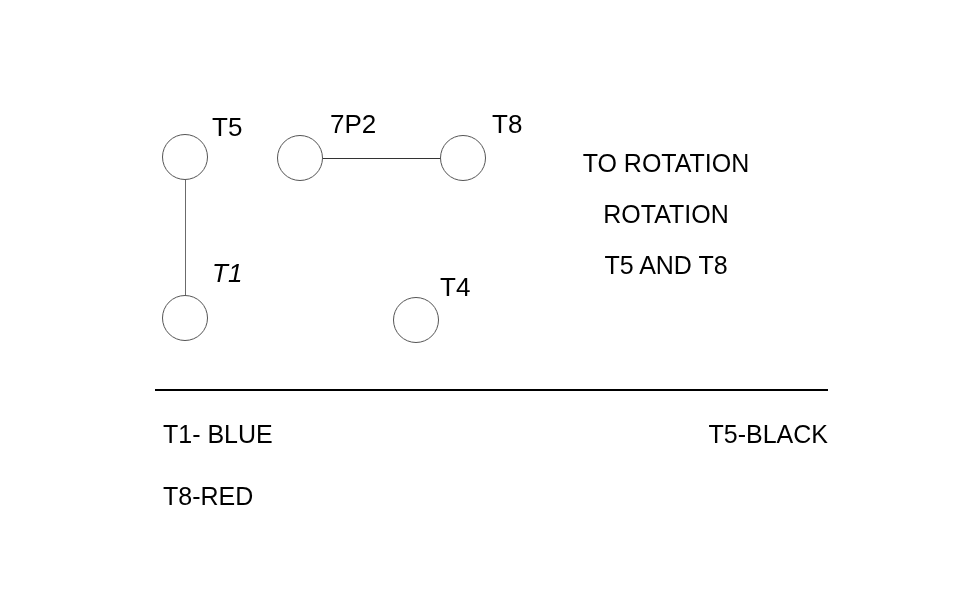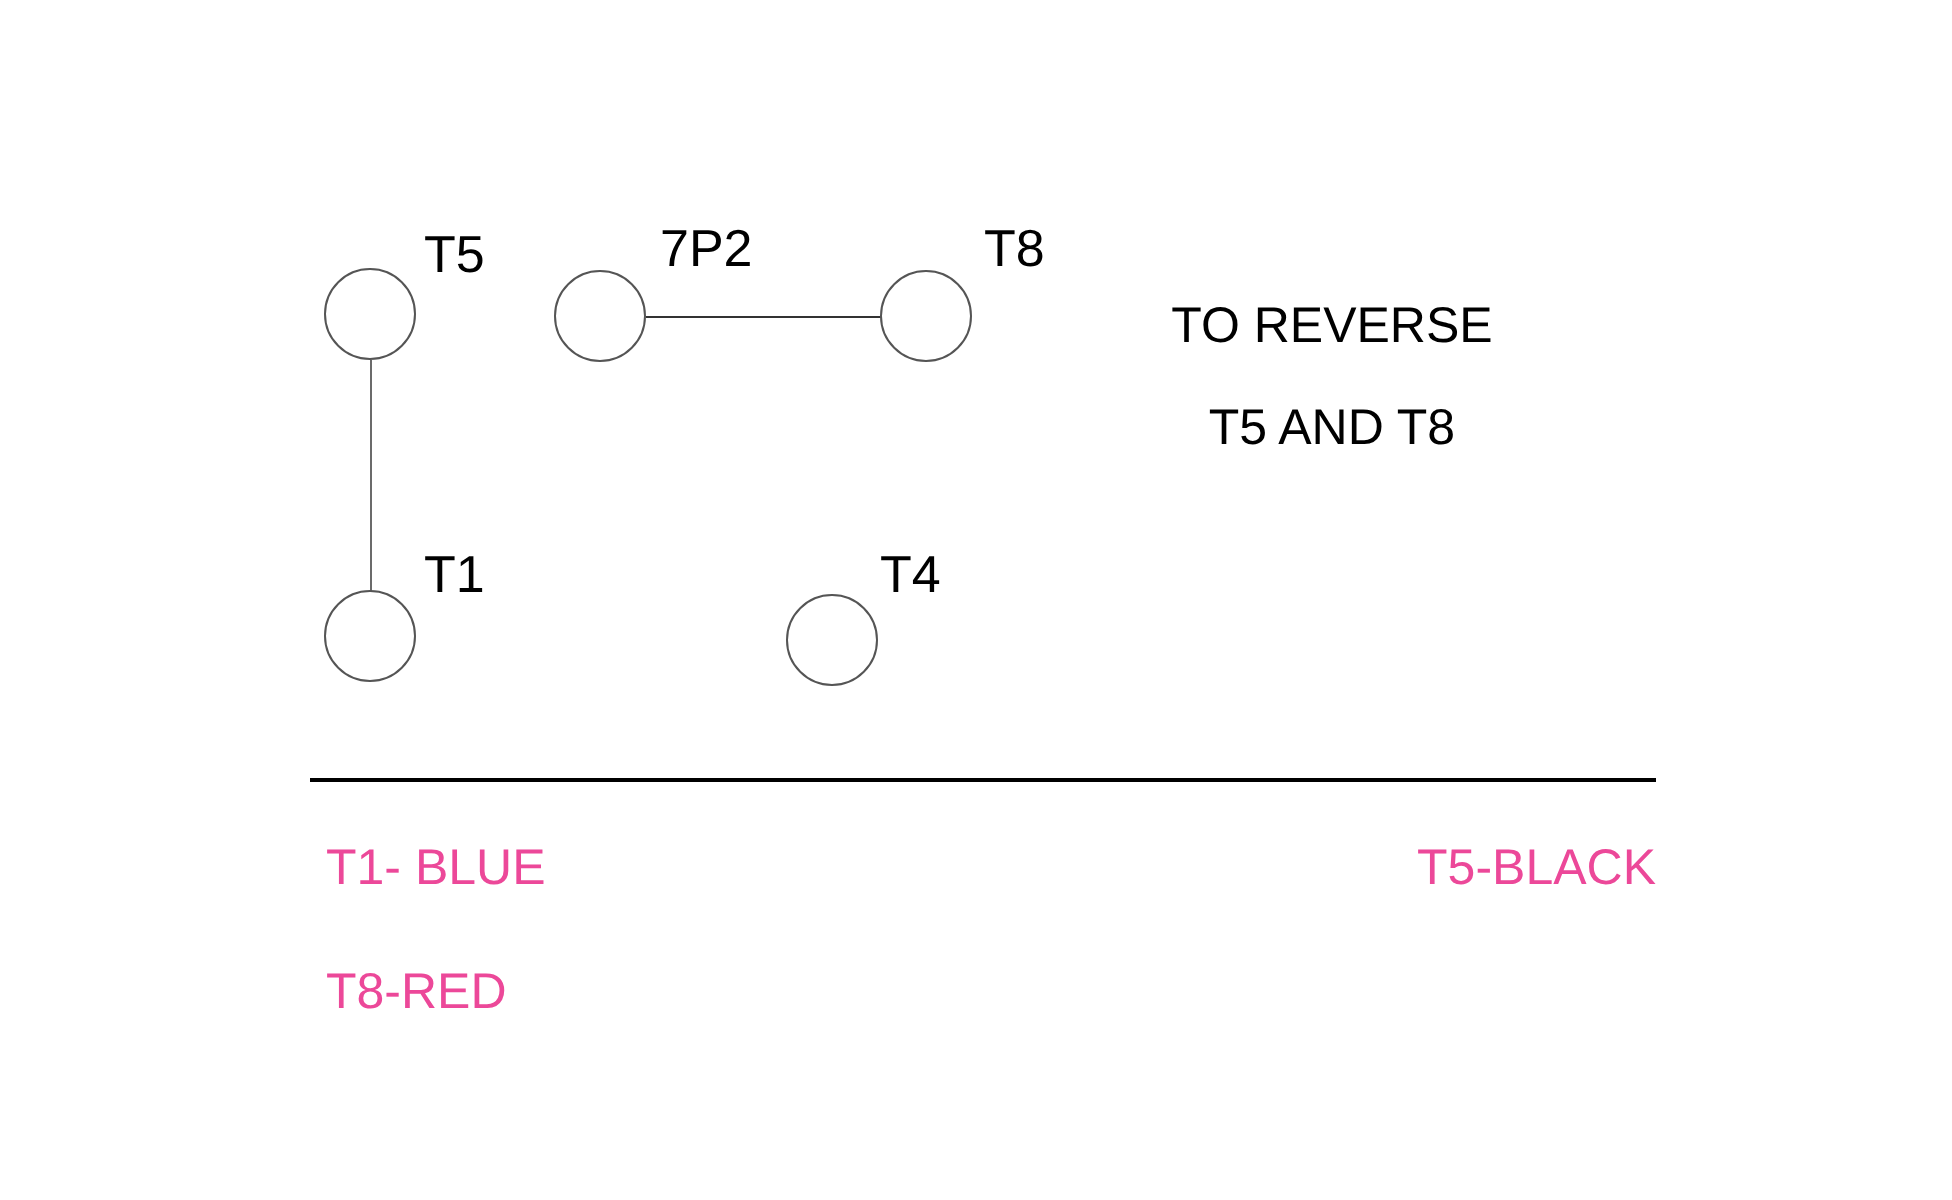--- a/index.html
+++ b/index.html
@@ -75,21 +75,21 @@
     height: 2px;
     background: #000000;
   }
 
   
   .legend-item {
     position: absolute;
     font-size: 25px;
     line-height: 25px;
     white-space: nowrap;
-    color: #ec4899;
+    color: #000000;
   }
   .legend-col-left  { left: 163px; }
   .legend-col-mid   { left: 400px; }
   .legend-col-right { right: 148px; text-align: left; }
   .legend-row-1 { top: 422px; }
   .legend-row-2 { top: 468px; margin-top: 16px; }
 </style>
 </head>
 <body>
 
@@ -102,27 +102,28 @@
   <div class="terminal" style="left:162px; top:134px;"></div>
   <div class="terminal-label" style="left:212px; top:114px;">T5</div>
 
   <div class="terminal" style="left:277px; top:135px;"></div>
   <div class="terminal-label" style="left:330px; top:111px;">7P2</div>
 
   <div class="terminal" style="left:440px; top:135px;"></div>
   <div class="terminal-label" style="left:492px; top:111px;text-align:right;">T8</div>
 
   <div class="terminal" style="left:162px; top:295px;"></div>
-  <div class="terminal-label" style="left:212px; top:274px;">T1</div>
+  <div class="terminal-label" style="left:212px; top:260px;font-style:italic;">T1</div>
 
   <div class="terminal" style="left:393px; top:297px;"></div>
   <div class="terminal-label" style="left:440px; top:274px;">T4</div>
 
   <div id="note-block">
-    <div class="note-line">TO REVERSE</div>
+    <div class="note-line">TO ROTATION</div>
+    <div class="note-line">ROTATION</div>
     <div class="note-line">T5 AND T8</div>
   </div>
 
   <div id="divider"></div>
 
   <div class="legend-item legend-col-left legend-row-1">T1- BLUE</div>
   <div class="legend-item legend-col-left legend-row-2">T8-RED</div>
 
 
   <div class="legend-item legend-col-right legend-row-1">T5-BLACK</div>

